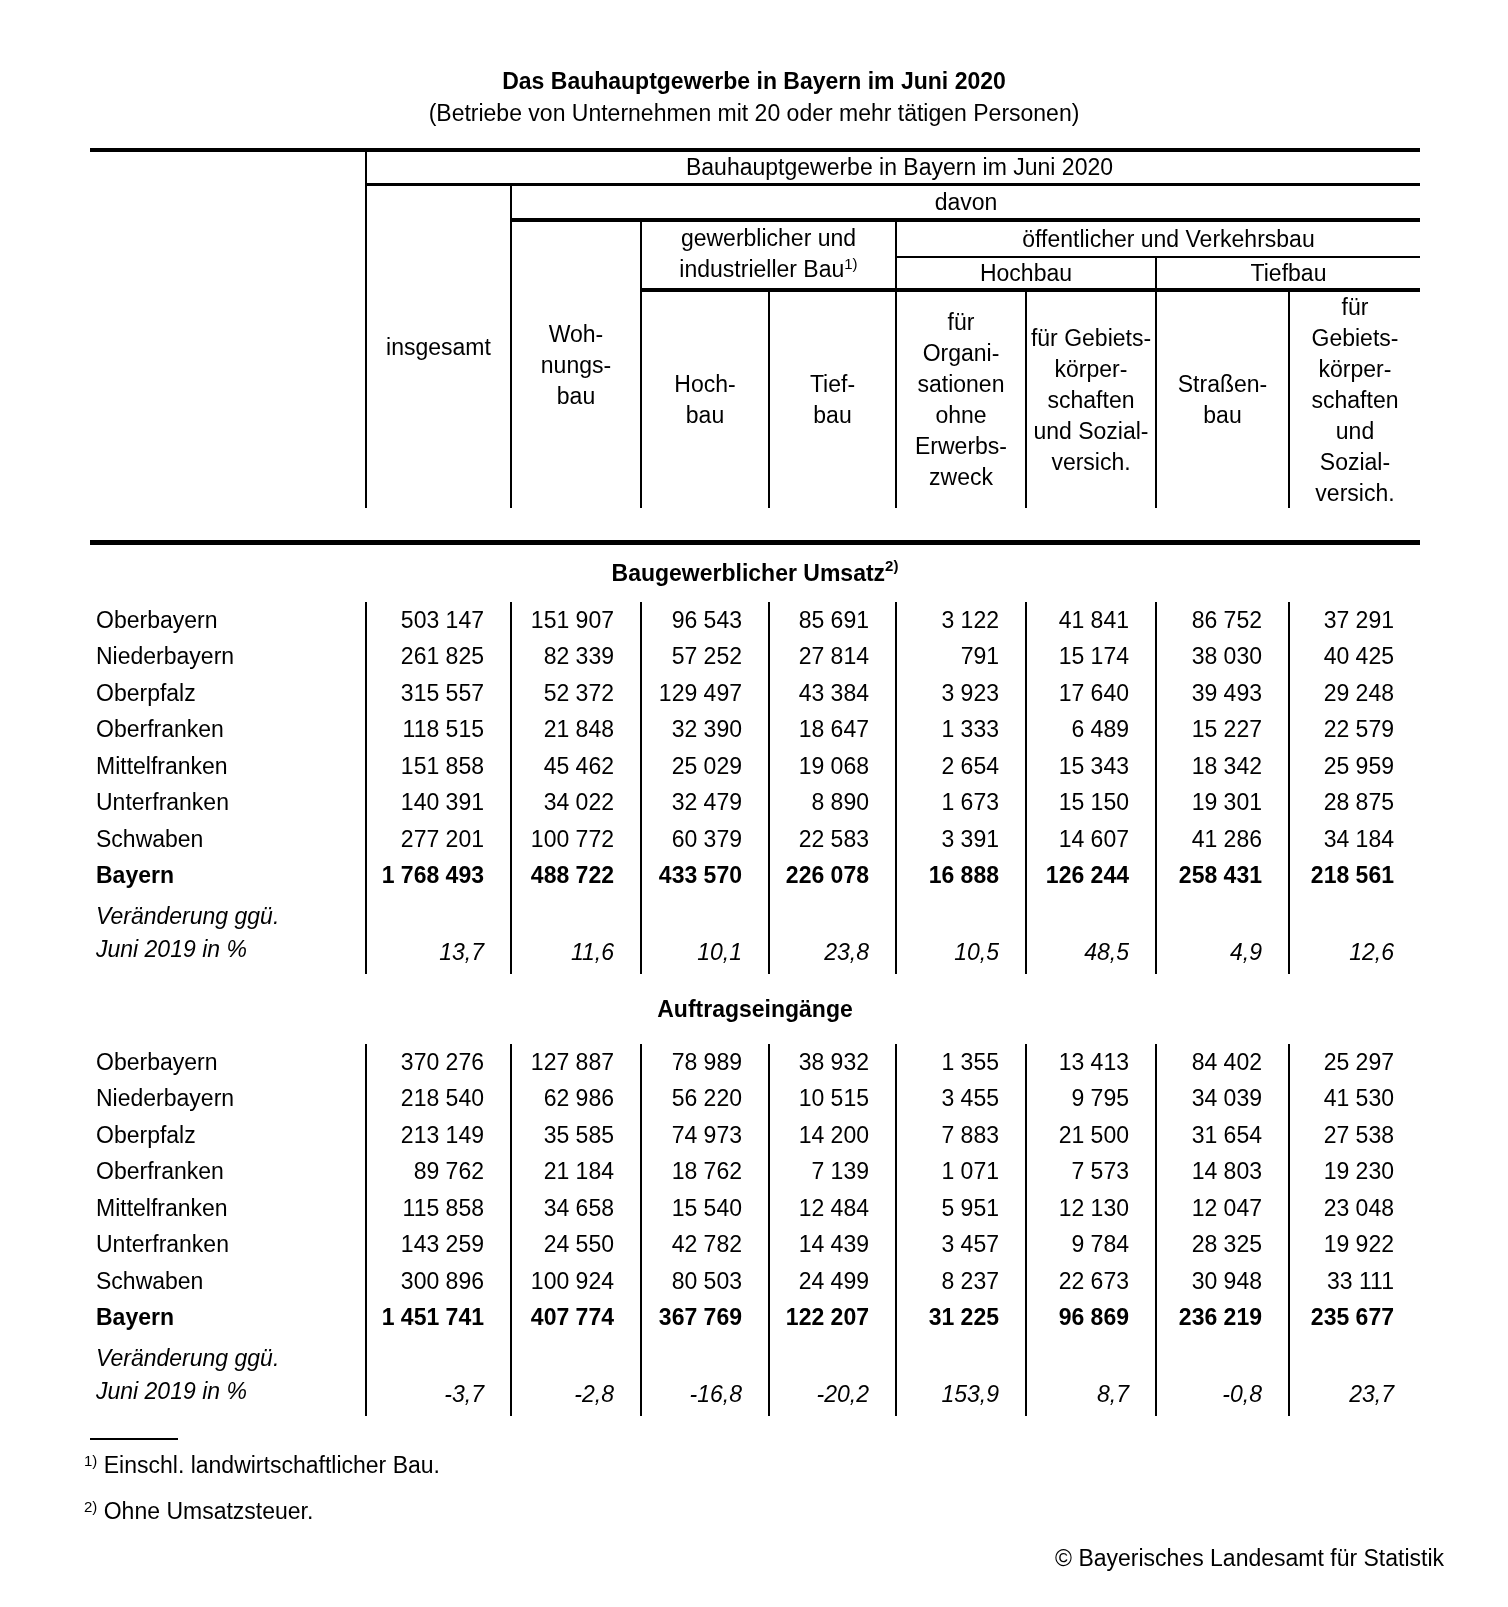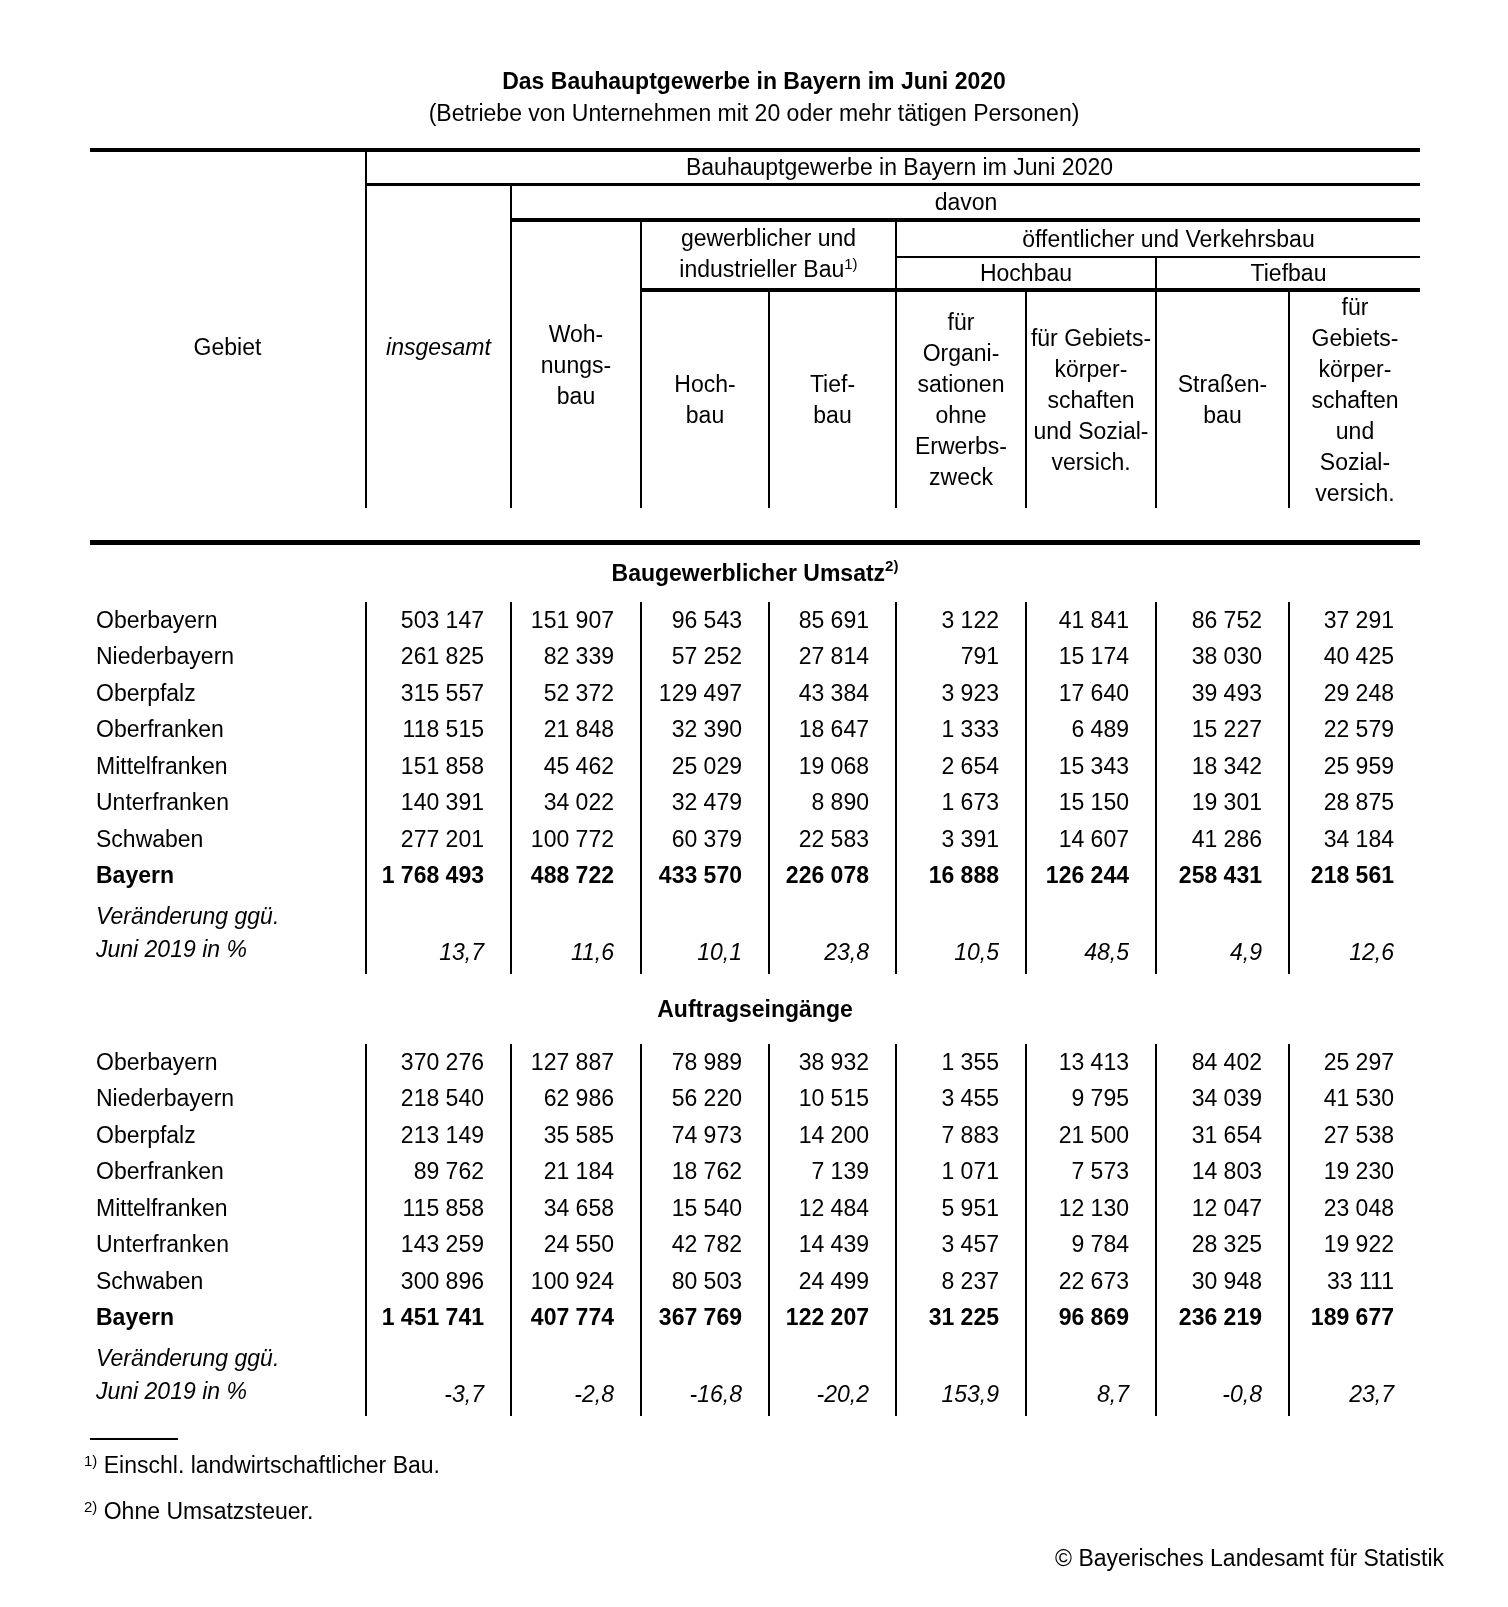--- a/index.html
+++ b/index.html
@@ -31,21 +31,21 @@
   }
   .bl2 { border-left:2px solid #000; }
   .bb2 { border-bottom:2px solid #000; }
   .bb3 { border-bottom:3px solid #000; }
   .bb4 { border-bottom:4px solid #000; }
   .bt4 { border-top:4px solid #000; }
 
   .c-a-empty   { grid-area:1/1/2/2; }
   .c-a-span    { grid-area:1/2/2/10;padding-left:12px; }
   .c-gebiet    { grid-area:2/1/6/2; }
-  .c-insgesamt { grid-area:2/2/6/3;font-style:italic; }
+  .c-insgesamt { grid-area:2/2/6/3; }
   .c-davon     { grid-area:2/3/3/10; }
   .c-wohn      { grid-area:3/3/6/4; }
   .c-gew       { grid-area:3/4/5/6; }
   .c-oeff      { grid-area:3/6/4/10;padding-left:20px; }
   .c-hoch-pub  { grid-area:4/6/5/8; }
   .c-tief-pub  { grid-area:4/8/5/10; }
   .c-hochbau   { grid-area:5/4/6/5; }
   .c-tiefbau   { grid-area:5/5/6/6; }
   .c-org       { grid-area:5/6/6/7; }
   .c-gebiets-h { grid-area:5/7/6/8; }
@@ -91,21 +91,20 @@
 <div class="titles">
   <div class="title">Das Bauhauptgewerbe in Bayern im Juni 2020</div>
   <div class="subtitle">(Betriebe von Unternehmen mit 20 oder mehr tätigen Personen)</div>
 </div>
 
 <div class="table-wrap">
 
   <div class="thead">
     <div class="h c-a-empty"></div>
     <div class="h c-a-span bl2 bb3">Bauhauptgewerbe in Bayern im Juni 2020</div>
-    <div class="h c-gebiet">Gebiet</div>
     <div class="h c-insgesamt bl2">insgesamt</div>
     <div class="h c-davon bl2 bb4">davon</div>
     <div class="h c-wohn bl2">Woh-
 nungs-
 bau</div>
     <div class="h c-gew bl2 bb4">
       <div><span>gewerblicher und
 industrieller Bau</span><span class="sup">1)</span></div>
     </div>
     <div class="h c-oeff bl2 bb2">öffentlicher und Verkehrsbau</div>
@@ -160,21 +159,21 @@
       <span class="sup"></span>
   </div>
   <div class="tbody">
       <div class="trow normal" style="display: contents;"><div class="cell lab">Oberbayern</div><div class="cell val">370 276</div><div class="cell val">127 887</div><div class="cell val">78 989</div><div class="cell val">38 932</div><div class="cell val">1 355</div><div class="cell val">13 413</div><div class="cell val">84 402</div><div class="cell val">25 297</div></div>
       <div class="trow normal" style="display: contents;"><div class="cell lab">Niederbayern</div><div class="cell val">218 540</div><div class="cell val">62 986</div><div class="cell val">56 220</div><div class="cell val">10 515</div><div class="cell val">3 455</div><div class="cell val">9 795</div><div class="cell val">34 039</div><div class="cell val">41 530</div></div>
       <div class="trow normal" style="display: contents;"><div class="cell lab">Oberpfalz</div><div class="cell val">213 149</div><div class="cell val">35 585</div><div class="cell val">74 973</div><div class="cell val">14 200</div><div class="cell val">7 883</div><div class="cell val">21 500</div><div class="cell val">31 654</div><div class="cell val">27 538</div></div>
       <div class="trow normal" style="display: contents;"><div class="cell lab">Oberfranken</div><div class="cell val">89 762</div><div class="cell val">21 184</div><div class="cell val">18 762</div><div class="cell val">7 139</div><div class="cell val">1 071</div><div class="cell val">7 573</div><div class="cell val">14 803</div><div class="cell val">19 230</div></div>
       <div class="trow normal" style="display: contents;"><div class="cell lab">Mittelfranken</div><div class="cell val">115 858</div><div class="cell val">34 658</div><div class="cell val">15 540</div><div class="cell val">12 484</div><div class="cell val">5 951</div><div class="cell val">12 130</div><div class="cell val">12 047</div><div class="cell val">23 048</div></div>
       <div class="trow normal" style="display: contents;"><div class="cell lab">Unterfranken</div><div class="cell val">143 259</div><div class="cell val">24 550</div><div class="cell val">42 782</div><div class="cell val">14 439</div><div class="cell val">3 457</div><div class="cell val">9 784</div><div class="cell val">28 325</div><div class="cell val">19 922</div></div>
       <div class="trow normal" style="display: contents;"><div class="cell lab">Schwaben</div><div class="cell val">300 896</div><div class="cell val">100 924</div><div class="cell val">80 503</div><div class="cell val">24 499</div><div class="cell val">8 237</div><div class="cell val">22 673</div><div class="cell val">30 948</div><div class="cell val">33 111</div></div>
-      <div class="trow bold" style="display: contents;"><div class="cell lab">Bayern</div><div class="cell val">1 451 741</div><div class="cell val">407 774</div><div class="cell val">367 769</div><div class="cell val">122 207</div><div class="cell val">31 225</div><div class="cell val">96 869</div><div class="cell val">236 219</div><div class="cell val">189 677</div></div>
+      <div class="trow bold" style="display: contents;"><div class="cell lab">Bayern</div><div class="cell val">1 451 741</div><div class="cell val">407 774</div><div class="cell val">367 769</div><div class="cell val">122 207</div><div class="cell val">31 225</div><div class="cell val">96 869</div><div class="cell val">236 219</div><div class="cell val">235 677</div></div>
       <div class="trow change" style="display: contents;"><div class="cell lab">Veränderung ggü.
 Juni 2019 in %</div><div class="cell val">-3,7</div><div class="cell val">-2,8</div><div class="cell val">-16,8</div><div class="cell val">-20,2</div><div class="cell val">153,9</div><div class="cell val">8,7</div><div class="cell val">-0,8</div><div class="cell val">23,7</div></div>
     </div>
 
 </div>
 
 <div class="fn-sep"></div>
 <div class="footnotes">
   <div class="fn"><span class="sup">1)</span> <span>Einschl. landwirtschaftlicher Bau.</span></div>
   <div class="fn"><span class="sup">2)</span> <span>Ohne Umsatzsteuer.</span></div>

